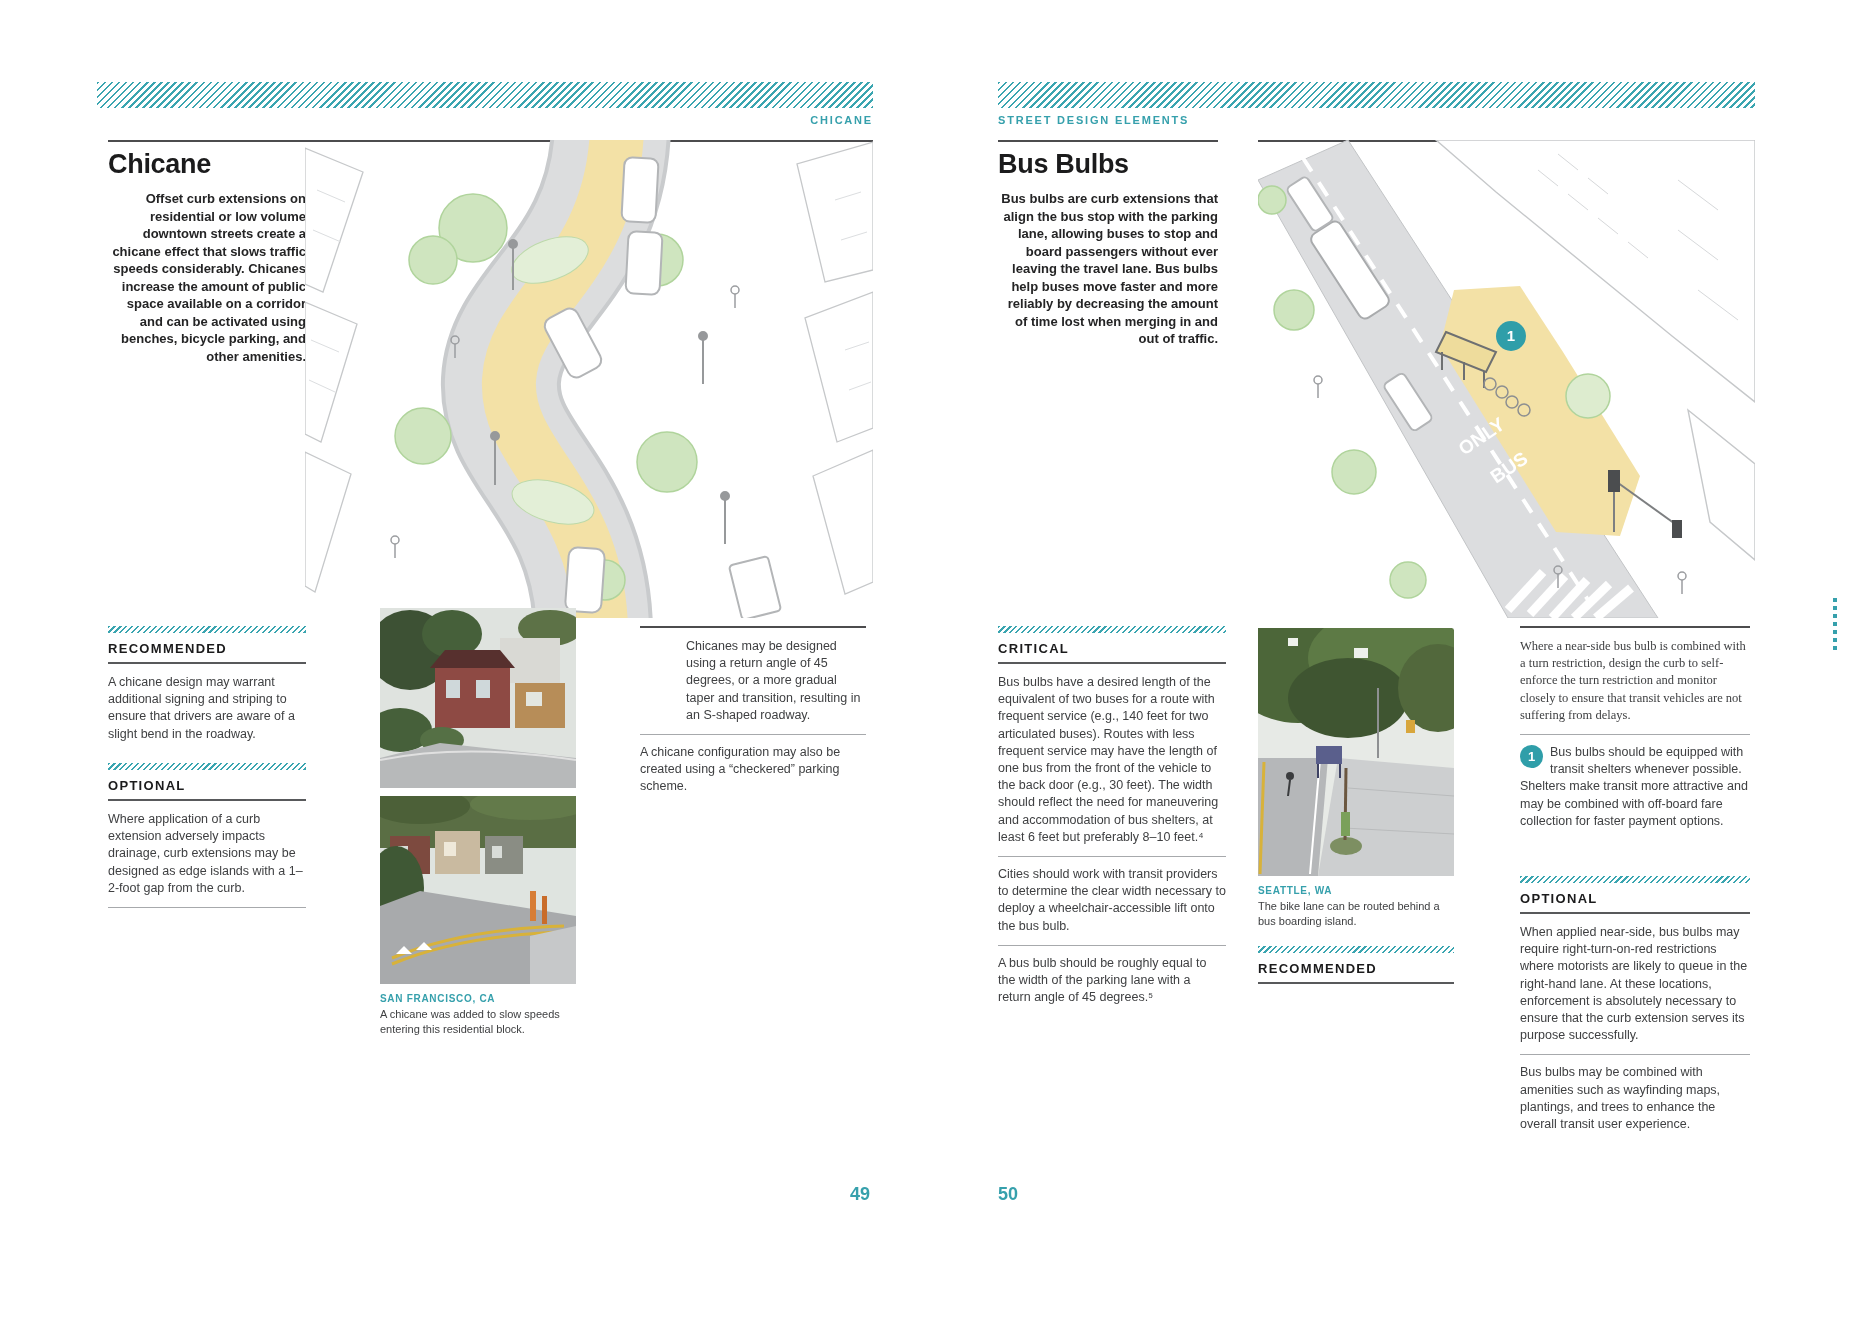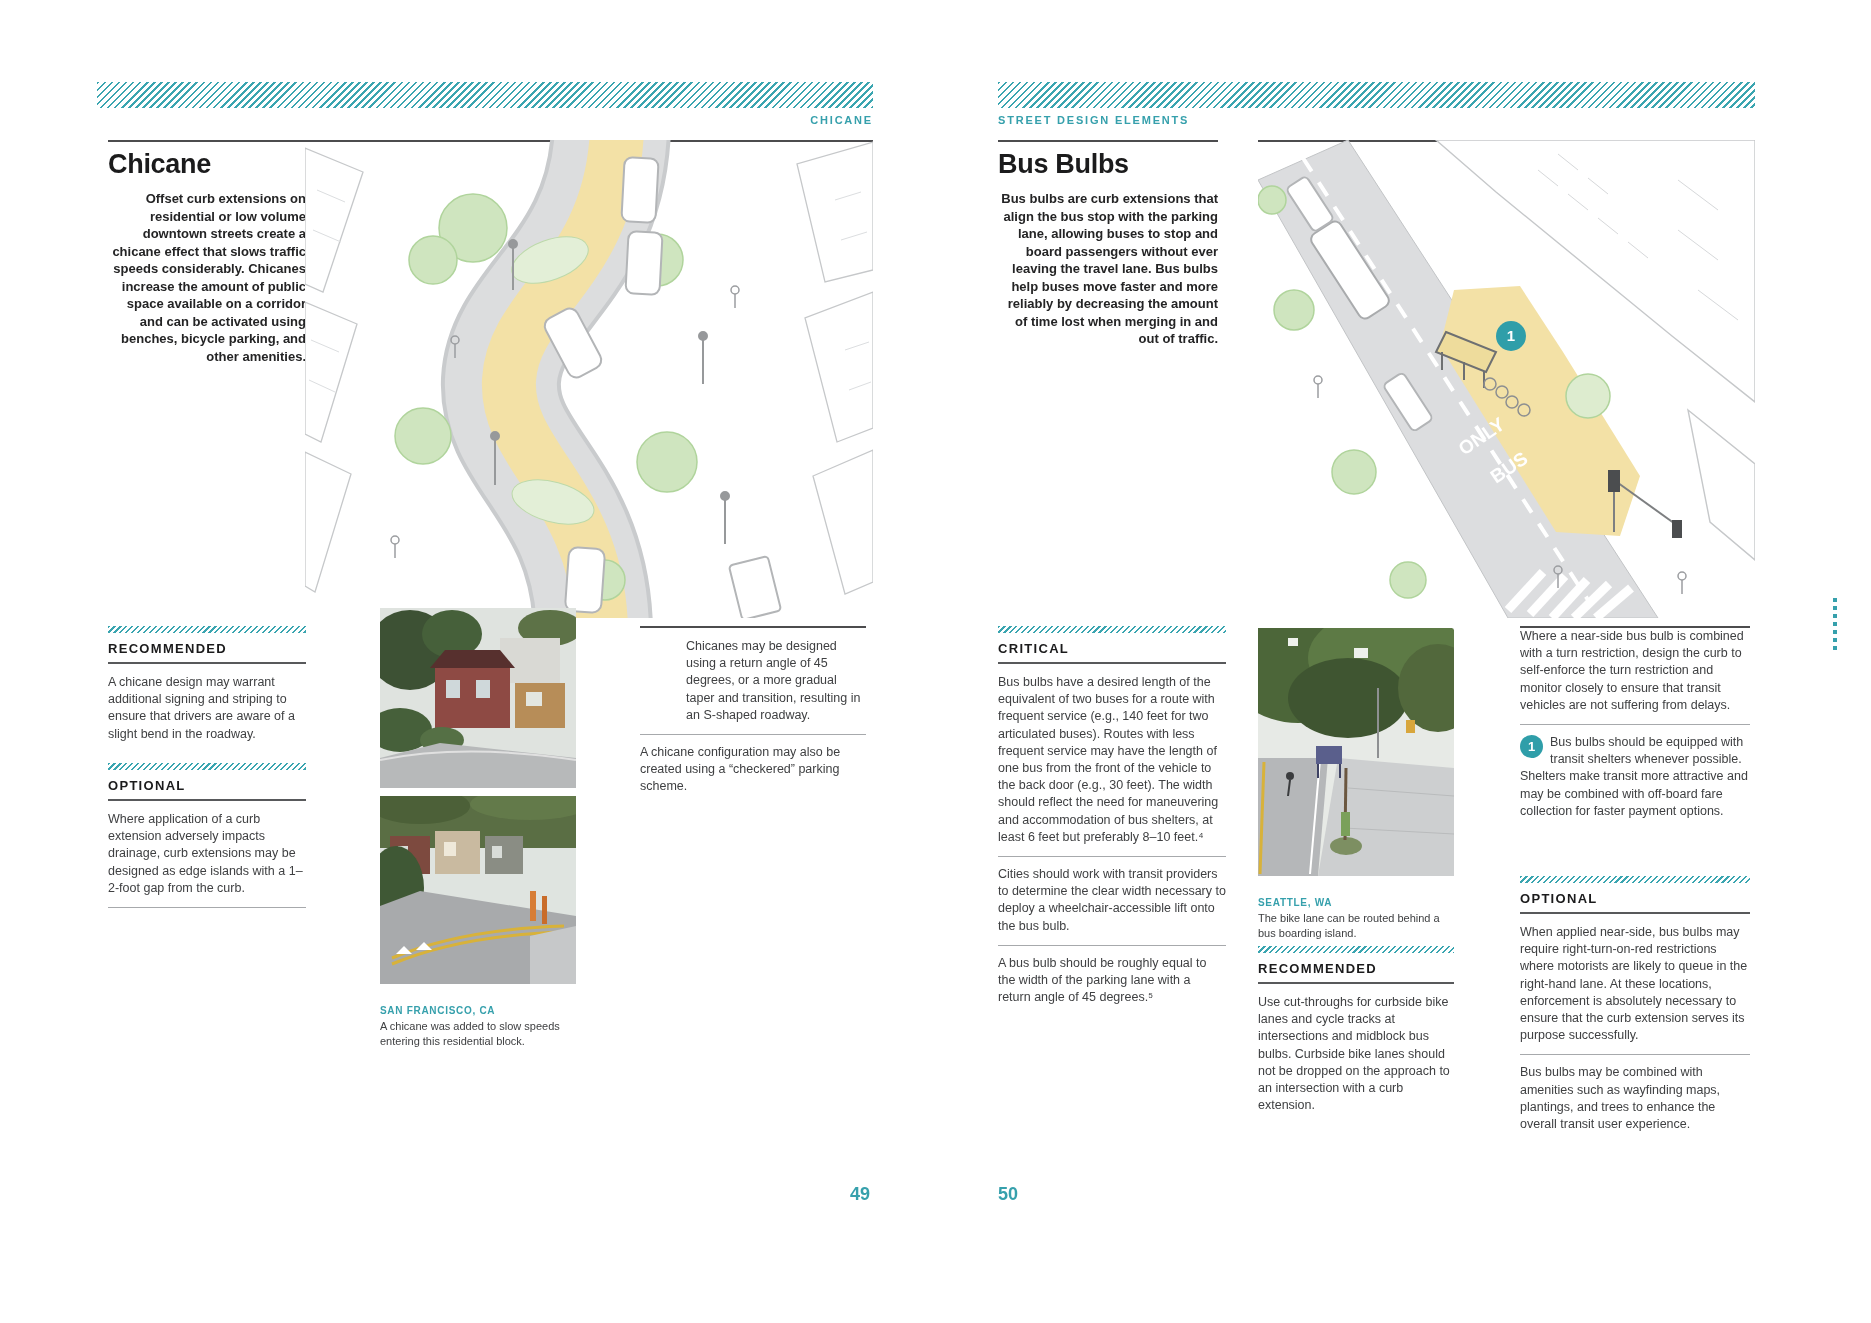--- a/index.html
+++ b/index.html
@@ -10,21 +10,21 @@
   .hatch-strip{height:7px;background:repeating-linear-gradient(135deg,#3aa5b0 0,#3aa5b0 1.5px,#ffffff 1.5px,#ffffff 4.2px);margin-bottom:8px;}
   .page-label{font-size:11px;font-weight:bold;letter-spacing:1.8px;color:#36a0ac;}
   .page-label.right{text-align:right;}
   .rule-title{border-top:2px solid #4c4c4e;}
   .rule-dark{border-top:2px solid #58595b;margin:6px 0 10px 0;}
   .rule-light{border-top:1px solid #a7a9ac;margin:10px 0 9px 0;}
   h1.title{margin:7px 0 0 0;font-size:27px;letter-spacing:-0.3px;color:#1b1b1c;font-weight:bold;}
   p.intro{margin:10px 0 0 0;font-size:13px;line-height:17.5px;font-weight:bold;color:#242425;text-align:right;}
   h2.sec-heading{margin:8px 0 0 0;font-size:13px;letter-spacing:1.3px;color:#1b1b1c;font-weight:bold;}
   p.para{margin:0;font-size:12.5px;line-height:17.2px;color:#3f4042;}
-  .cap-loc{margin-top:21px;font-size:10px;font-weight:bold;letter-spacing:0.7px;color:#36a0ac;}
+  .cap-loc{margin-top:9px;font-size:10px;font-weight:bold;letter-spacing:0.7px;color:#36a0ac;}
   .cap-text{margin-top:3px;font-size:11px;line-height:14.5px;color:#3f4042;}
   .pagenum{font-size:18px;font-weight:bold;color:#36a0ac;text-align:center;}
   .photo{display:block;}
   .photo + .photo{margin-top:8px;}
   .badge{float:left;width:23px;height:23px;border-radius:50%;background:#2f9ea9;color:#ffffff;
          font-size:13px;font-weight:bold;text-align:center;line-height:23px;margin:1px 7px 2px 0;}
   .edge-tab{width:4px;background:repeating-linear-gradient(180deg,#36a0ac 0,#36a0ac 4px,rgba(0,0,0,0) 4px,rgba(0,0,0,0) 8px);}
   svg text{font-family:"Liberation Sans",sans-serif;}
 </style>
 </head>
@@ -318,26 +318,25 @@
       <line x1="32" y1="152" x2="30" y2="168" stroke="#3a3c3e" stroke-width="2"></line>
     </svg>
     <div class="cap-loc">SEATTLE, WA</div>
     <div class="cap-text">The bike lane can be routed behind a bus boarding island.</div>
   </div>
 
   <div class="abs" style="left:1258px;top:946px;width:196px;">
     <div class="hatch-strip"></div>
     <h2 class="sec-heading">RECOMMENDED</h2>
     <div class="rule-dark"></div>
-    <p class="para">Use cut-throughs for curbside bike lanes and cycle tracks at intersections and midblock bus bulbs. Curbside bike lanes should not be dropped on the approach to an intersection with a curb extension.</p>
   </div>
 
   <div class="abs" style="left:1520px;top:626px;width:230px;">
     <div class="rule-title"></div>
-    <p class="para" style="">Where a near-side bus bulb is combined with a turn restriction, design the curb to self-enforce the turn restriction and monitor closely to ensure that transit vehicles are not suffering from delays.</p>
+    <p class="para" style="margin-top:10px;font-family:Liberation Serif, serif;">Where a near-side bus bulb is combined with a turn restriction, design the curb to self-enforce the turn restriction and monitor closely to ensure that transit vehicles are not suffering from delays.</p>
     <div class="rule-light"></div>
     <div>
       <span class="badge">1</span>
       <p class="para">Bus bulbs should be equipped with transit shelters whenever possible. Shelters make transit more attractive and may be combined with off-board fare collection for faster payment options.</p>
     </div>
   </div>
 
   <div class="abs" style="left:1520px;top:876px;width:230px;">
     <div class="hatch-strip"></div>
     <h2 class="sec-heading">OPTIONAL</h2>

